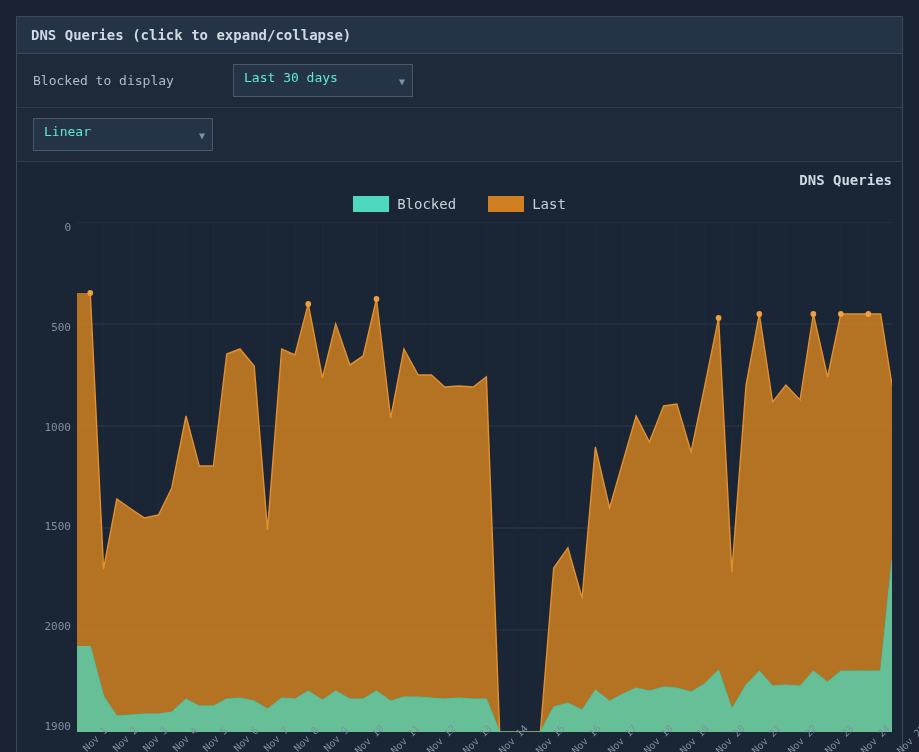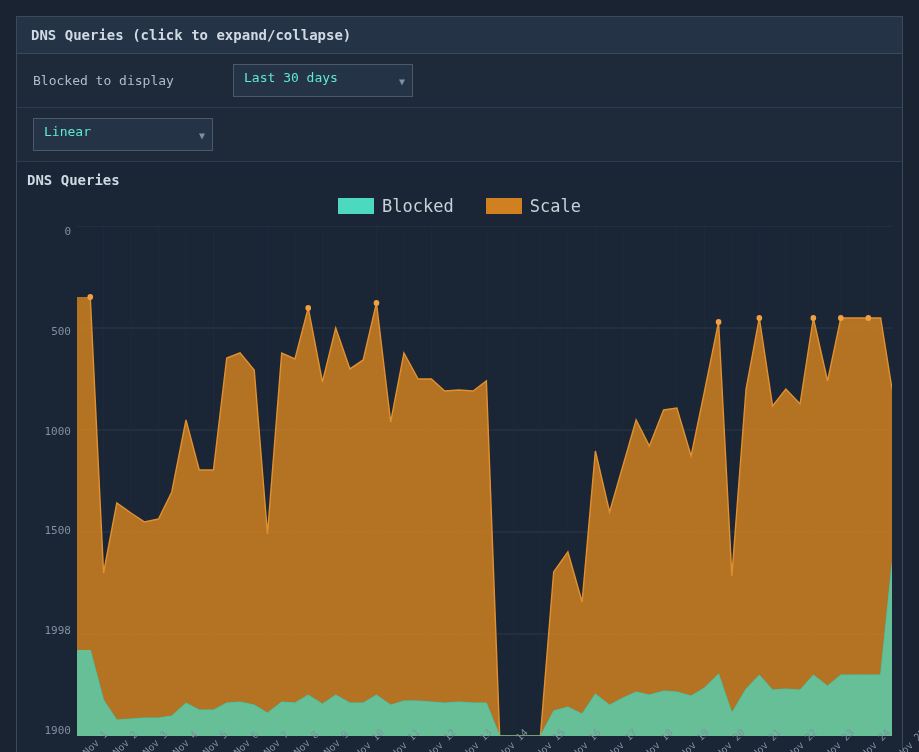--- a/index.html
+++ b/index.html
@@ -75,33 +75,33 @@
       pointer-events: none;
     }
 
     .chart-area {
       background: #1a2535;
       padding: 10px 10px 0 10px;
       position: relative;
     }
 
     .chart-title {
-      text-align: left;
+      text-align: right;
       font-size: 14px;
       color: #d0dae4;
       margin-bottom: 8px;
       font-weight: bold;
     }
 
     .legend {
       display: flex;
       justify-content: center;
       gap: 32px;
       margin-bottom: 10px;
-      font-size: 17px;
+      font-size: 14px;
     }
 
     .legend-item {
       display: flex;
       align-items: center;
       gap: 8px;
     }
 
     .legend-color {
       width: 36px;
@@ -204,29 +204,29 @@
 
     <div class="chart-title">DNS Queries</div>
 
     <div class="legend">
       <div class="legend-item">
         <span class="legend-color" style="background:#4dd9c0;"></span>
         <span>Blocked</span>
       </div>
       <div class="legend-item">
         <span class="legend-color" style="background:#d08020;"></span>
-        <span>Scale</span>
+        <span>Last</span>
       </div>
     </div>
 
     <div class="chart-container">
 
       <div class="y-axis">
         <span class="y-label">1900</span>
-        <span class="y-label">1998</span>
+        <span class="y-label">2000</span>
         <span class="y-label">1500</span>
         <span class="y-label">1000</span>
         <span class="y-label">500</span>
         <span class="y-label">0</span>
       </div>
 
       <div class="chart-svg-wrapper">
         <svg class="chart" viewBox="0 0 860 510" preserveAspectRatio="none" xmlns="http://www.w3.org/2000/svg">
 
           <line x1="0" y1="0" x2="860" y2="0" stroke="#2a3a4a" stroke-width="1"></line>

